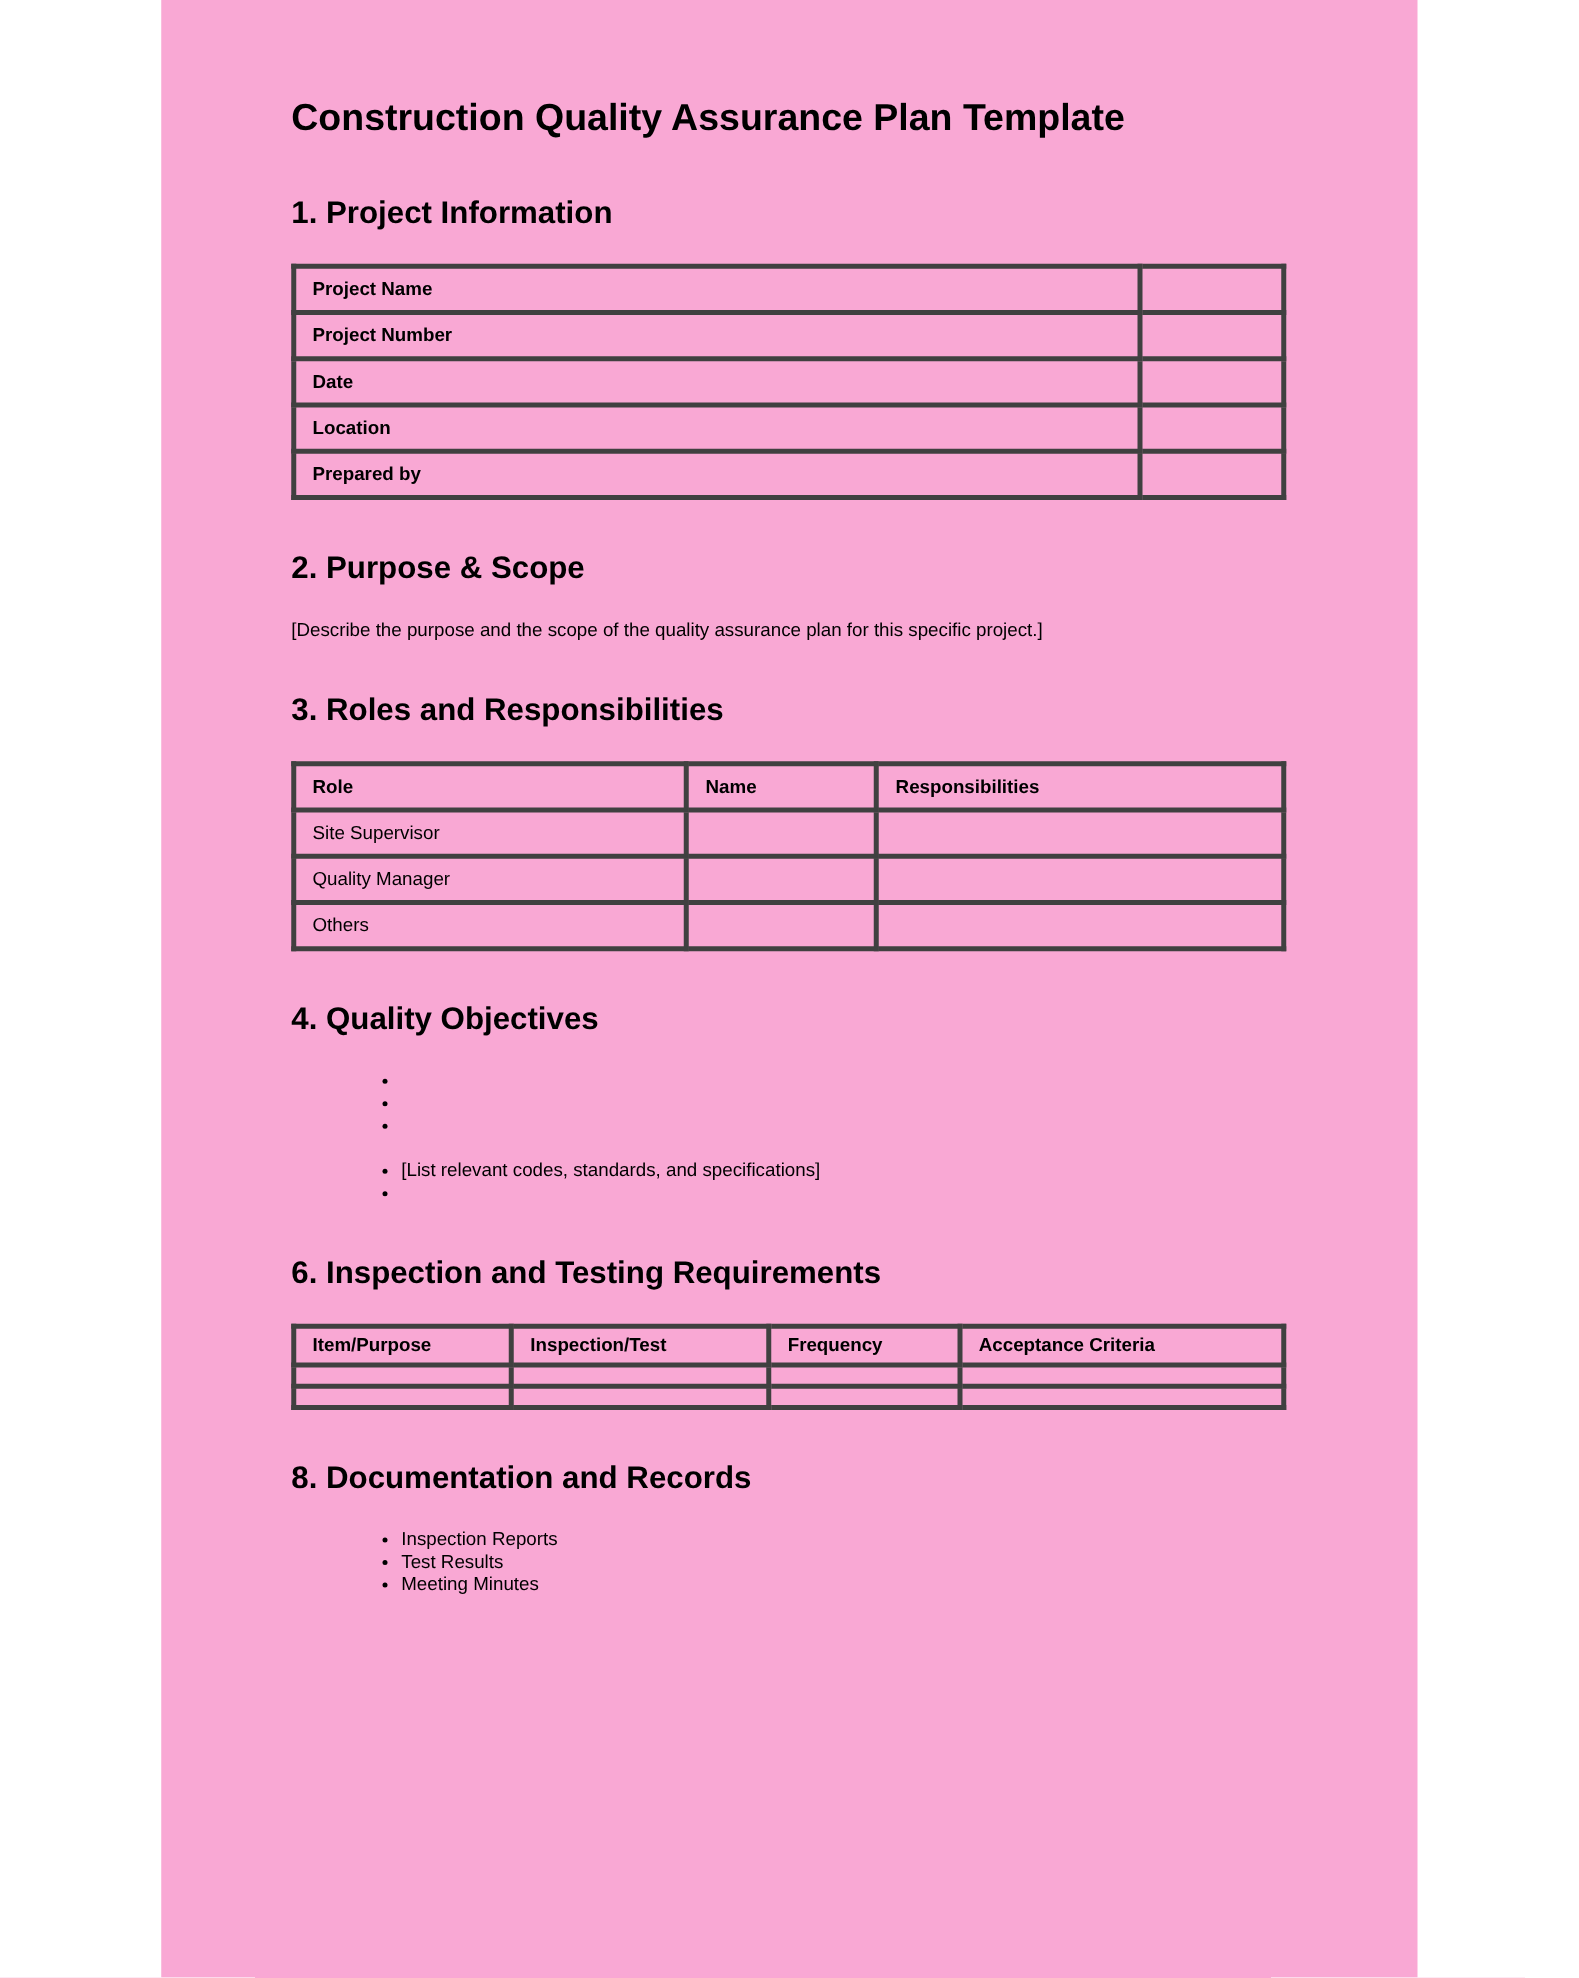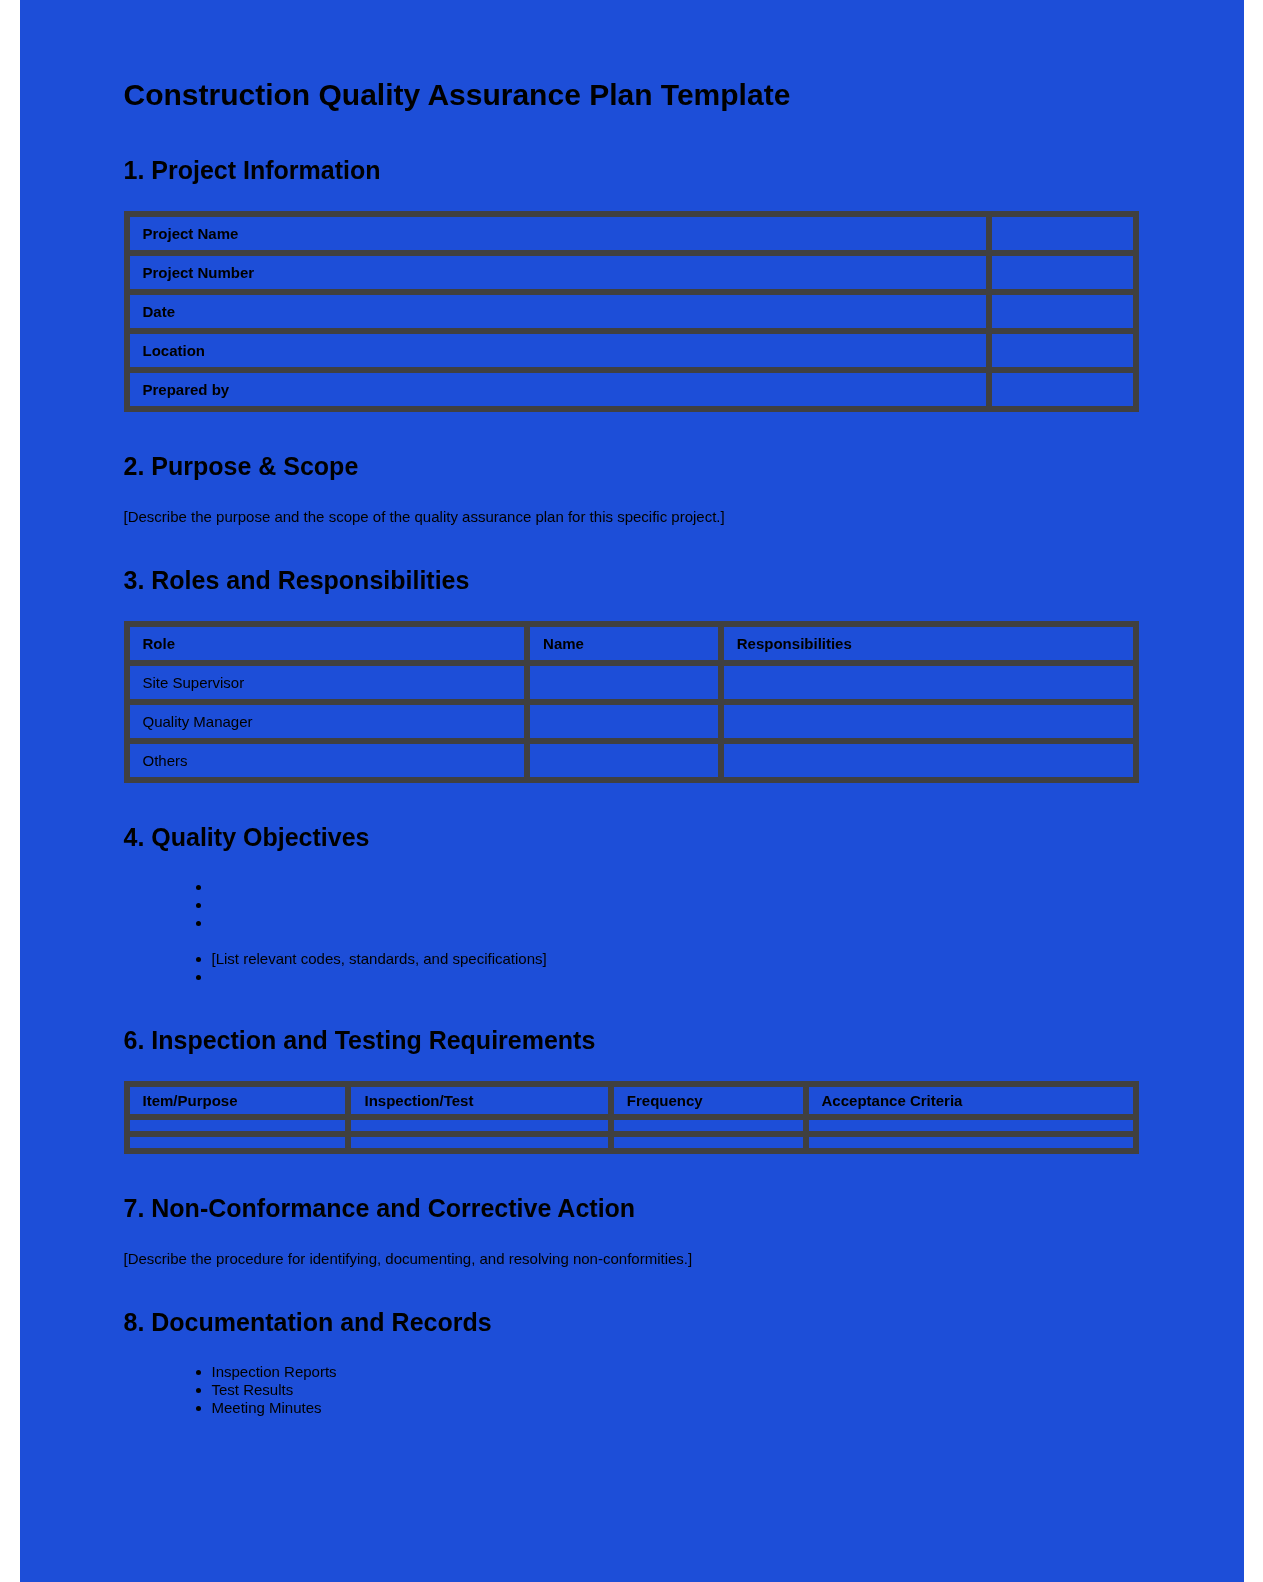--- a/index.html
+++ b/index.html
@@ -1,22 +1,22 @@
 <!DOCTYPE html>
 <html><head>
 <meta charset="utf-8">
 <style>
   * { box-sizing: border-box; }
   html, body { margin: 0; padding: 0; background: #ffffff; }
   .page {
-    width: 1224px;
+    width: 1005px;
     min-height: 1582px;
     margin: 0 auto;
     padding: 78px 105px 44px 104px;
-    background: #1d4ed8;
+    background: #f9a8d4;
     color: #000000;
     font-family: "Liberation Sans", "DejaVu Sans", sans-serif;
   }
   h1 {
     font-size: 30px;
     font-weight: bold;
     margin: 0 0 44px 0;
     color: #000;
   }
   h2 {
@@ -31,21 +31,21 @@
     margin: 24px 0;
     color: #000;
   }
   table.tbl {
     width: 100%;
     border-collapse: collapse;
     table-layout: fixed;
     font-size: 15px;
   }
   table.tbl td, table.tbl th {
-    border: 6px solid #404040;
+    border: 4px solid #404040;
     padding: 8px 13px;
     height: 35px;
     text-align: left;
     vertical-align: middle;
     font-weight: normal;
     color: #000;
     overflow: hidden;
   }
   table.tbl th, table.tbl td.b { font-weight: bold; }
   table.inspection-table th { height: 30px; padding: 5px 13px; }
@@ -181,24 +181,20 @@
         <tr class="blank">
           <td></td>
           <td></td>
           <td></td>
           <td></td>
         </tr>
       </tbody>
     </table>
   </section>
 
-  <section>
-    <h2>7. Non-Conformance and Corrective Action</h2>
-    <p class="body-text">[Describe the procedure for identifying, documenting, and resolving non-conformities.]</p>
-  </section>
 
   <section>
     <h2>8. Documentation and Records</h2>
     <ul class="doc-list">
       <li>Inspection Reports</li>
       <li>Test Results</li>
       <li>Meeting Minutes</li>
     </ul>
   </section>
 

